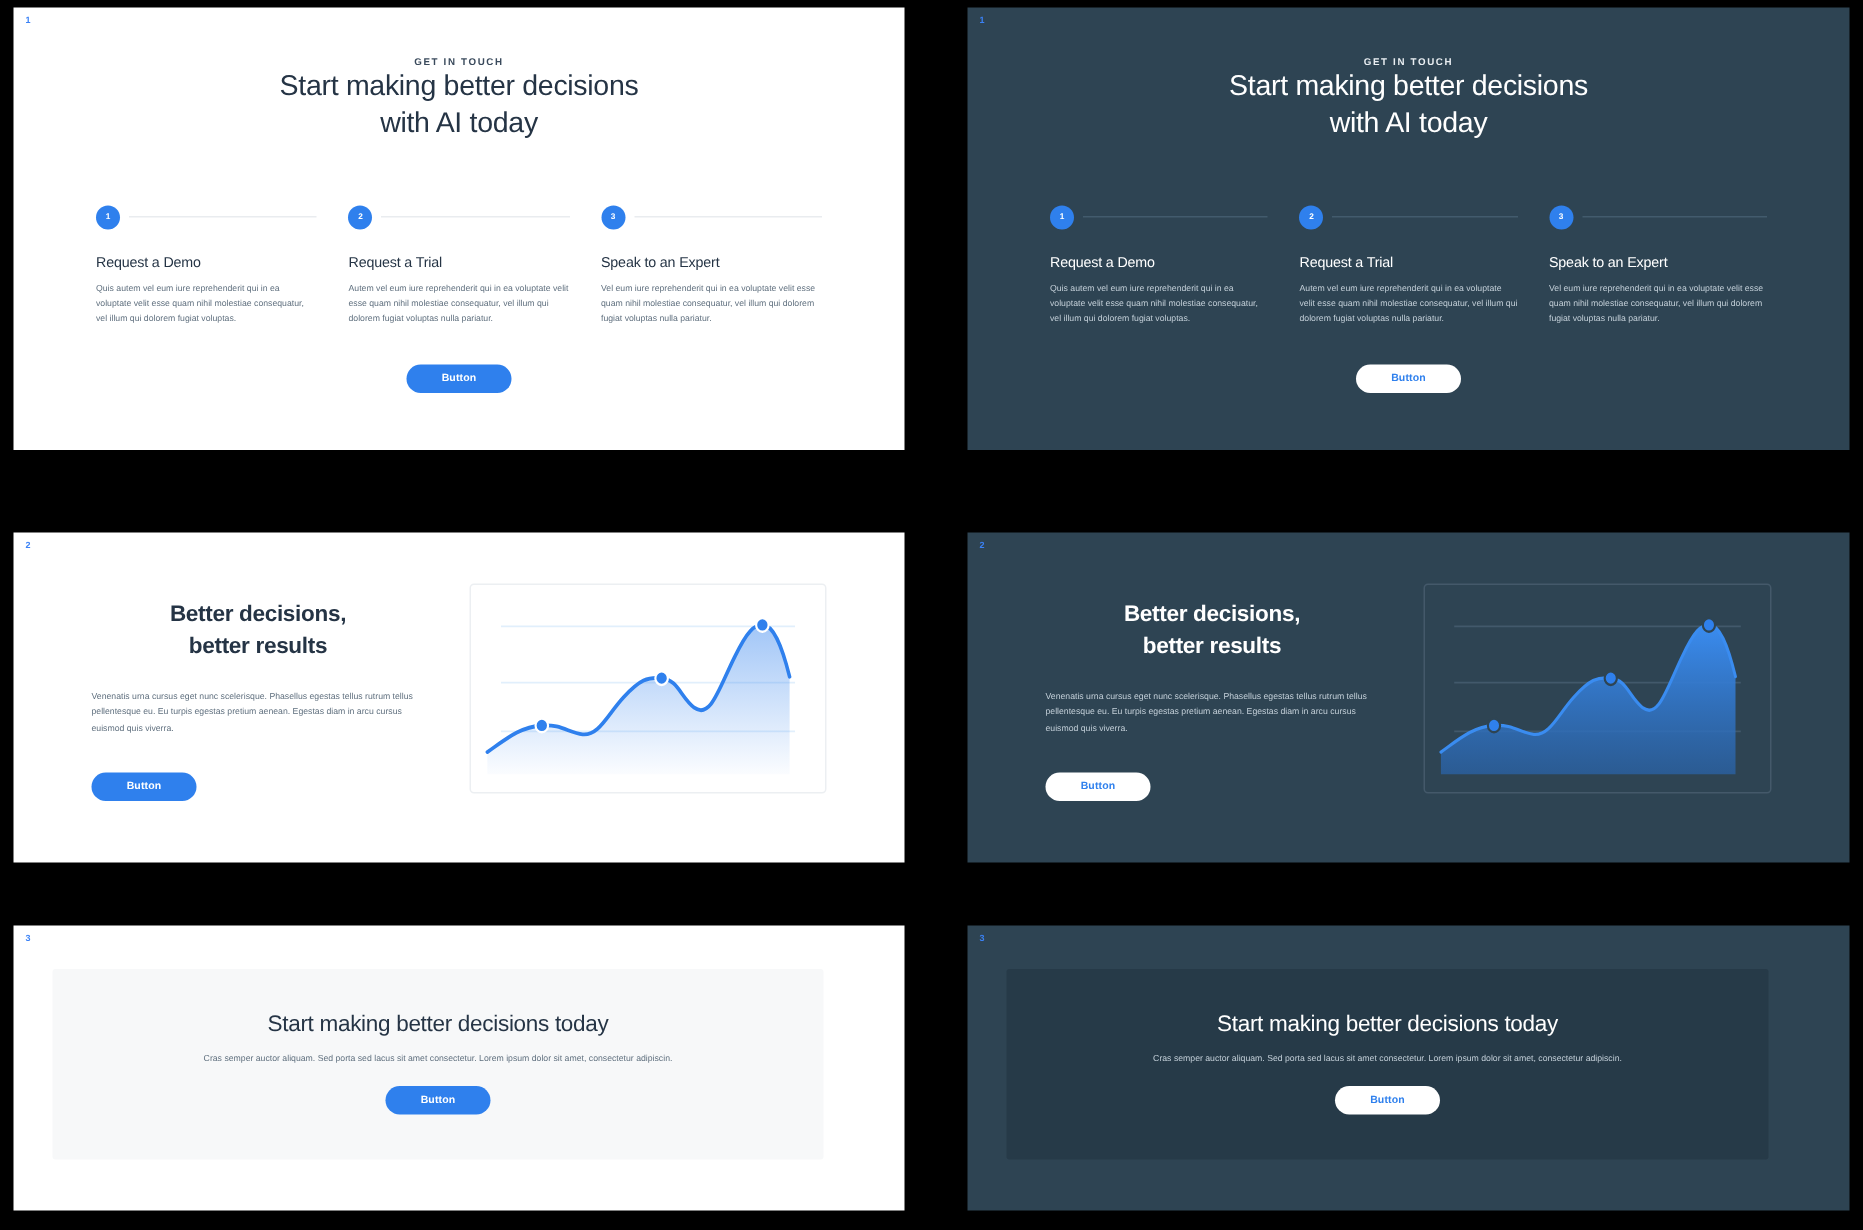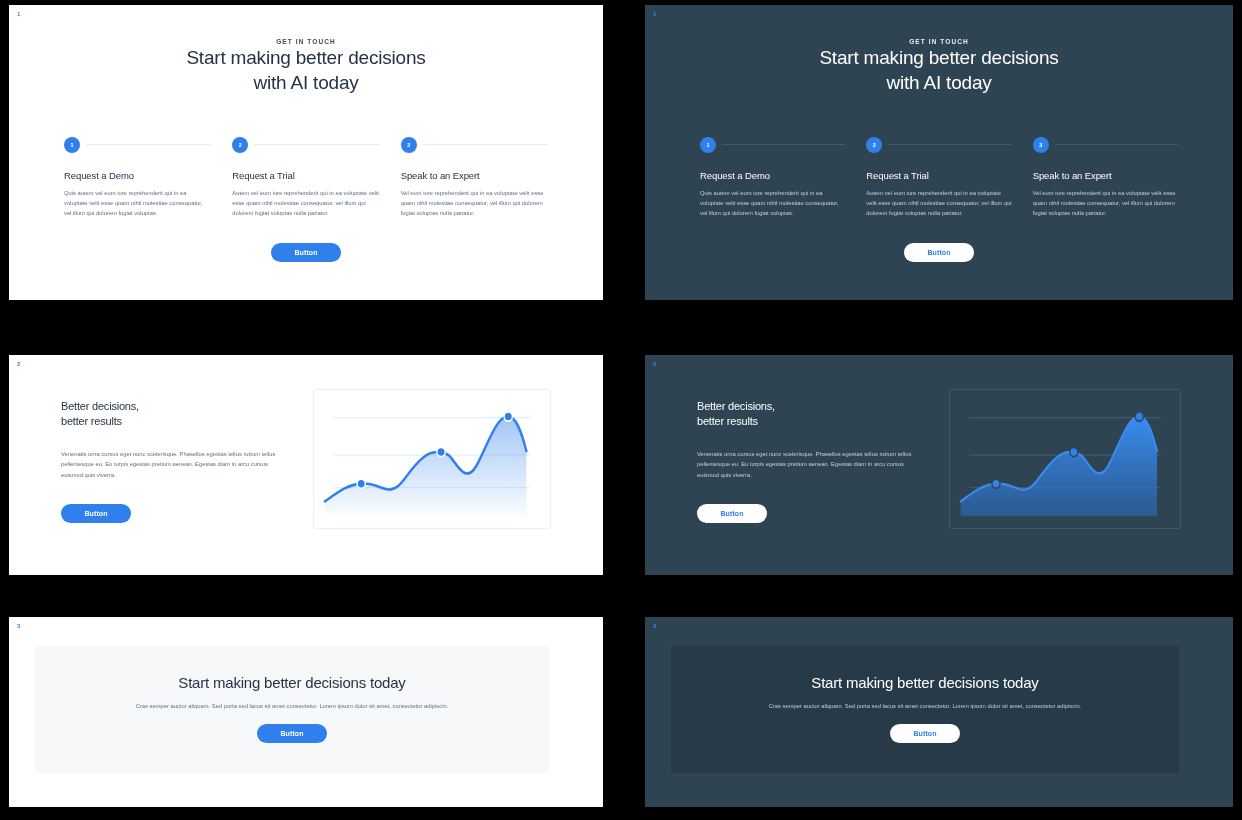--- a/index.html
+++ b/index.html
@@ -84,21 +84,21 @@
     cursor:pointer; font-family:inherit;
   }
   .btn-blue  { background:#2f80ed; color:#ffffff; }
   .btn-white { background:#ffffff; color:#2f80ed; }
   .btn-row { display:flex; justify-content:center; margin-top:25px; }
 
   
   .p2-inner { display:flex; padding:34px 52px 0 52px; gap:30px; }
   .p2-left  { width:222px; flex:0 0 222px; padding-top:10px; }
   .p2-head {
-    font-size:11px; font-weight:400; line-height:1.4; letter-spacing:-.2px;
+    font-size:15px; font-weight:700; line-height:1.4; letter-spacing:-.2px;text-align:center;
   }
   .light .p2-head { color:#253445; }
   .dark  .p2-head { color:#ffffff; }
   .p2-body { margin-top:19px; font-size:5.8px; line-height:1.8; }
   .light .p2-body { color:#60707f; }
   .dark  .p2-body { color:#c3cfd8; }
   .p2-btn { margin-top:22px; }
 
   .chart-card {
     flex:1 1 auto; height:140px; border-radius:3px; position:relative;

